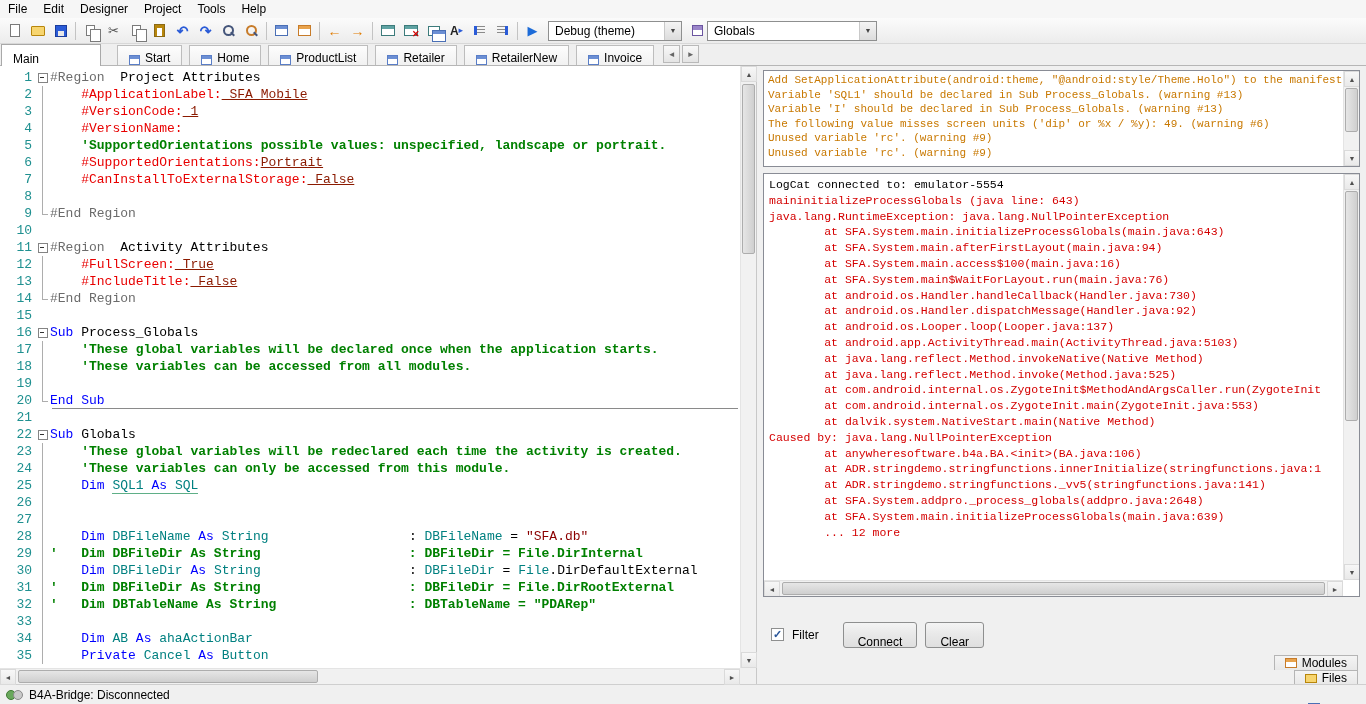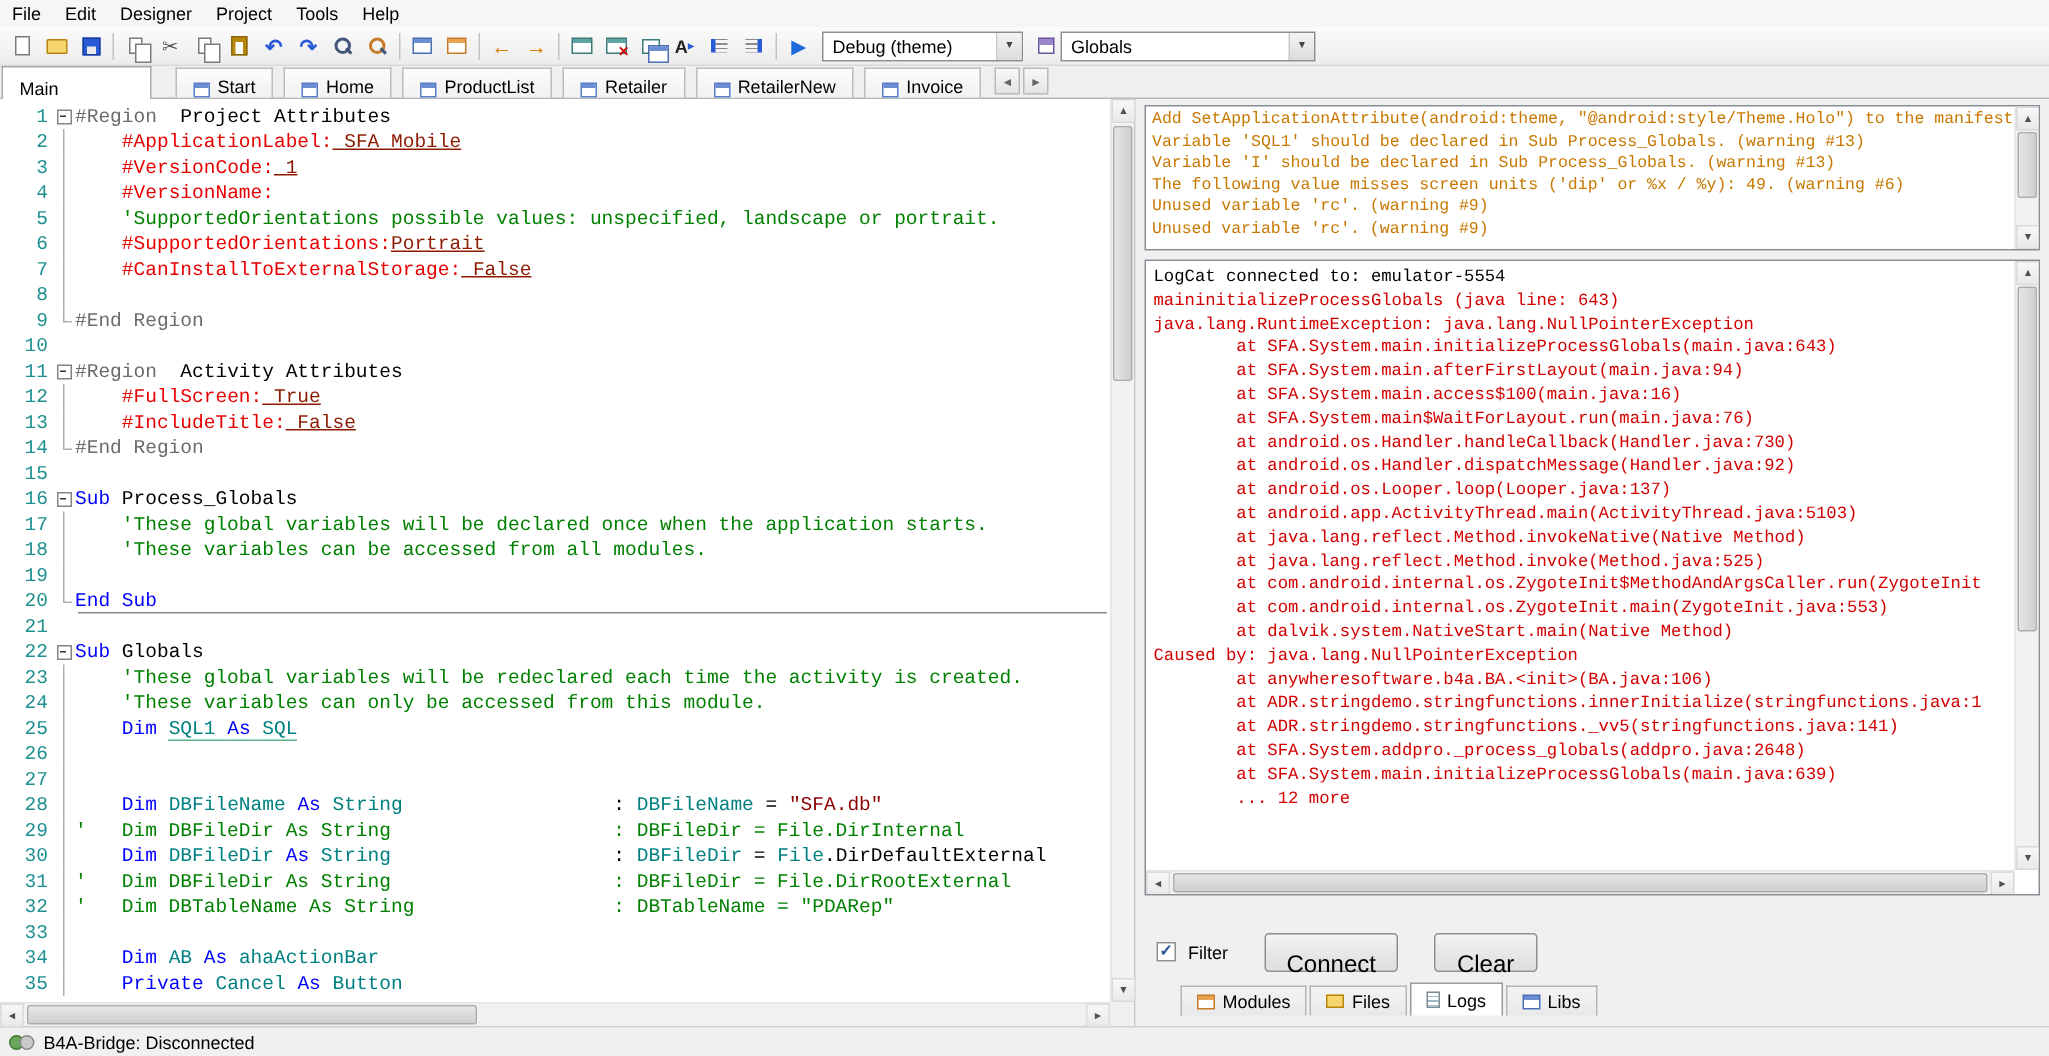--- a/index.html
+++ b/index.html
@@ -72,21 +72,21 @@
   .fold.f-open::before { content:""; position:absolute; left:2px; top:4px; width:8px; height:8px; background:#FFF; border:1px solid #848484; }
   .fold.f-open::after { content:""; position:absolute; left:4px; top:8px; width:4px; border-top:1px solid #333; }
   .fold.f-in::before { content:""; position:absolute; left:6px; top:0; bottom:0; border-left:1px solid #ADADAD; }
   .fold.f-end::before { content:""; position:absolute; left:6px; top:0; height:9px; width:5px; border-left:1px solid #ADADAD; border-bottom:1px solid #ADADAD; }
   .ct { flex:1; white-space:pre; }
   .seg { white-space:pre; }
   .pl  { color:#000000; }
   .reg { color:#6B6B6B;font-family:Liberation Mono, monospace; }
   .attr{ color:#E80000; }
   .val { color:#8B1A00;text-decoration:underline; }
-  .cm  { color:#008000; }
+  .cm  { color:#008000;font-weight:bold; }
   .kw  { color:#0000FF; }
   .id  { color:#008080; }
   .str { color:#8B0000; }
   .u   { border-bottom:1px solid #5FAF87;margin-top:12px; }
 
   
   .sbv { position:absolute; top:0; right:0; bottom:16px; width:16px; background:#F1F1F1; border-left:1px solid #E4E4E4; }
   .sbh { position:absolute; left:0; right:16px; bottom:0; height:16px; background:#F1F1F1; border-top:1px solid #E4E4E4; }
   .sb-corner { position:absolute; right:0; bottom:0; width:16px; height:16px; background:#F0F0F0; }
   .sb-btn { position:absolute; width:16px; height:16px; background:linear-gradient(#F7F7F7,#E9E9E9); border:1px solid #DADADA; color:#505050; font-size:7px; display:flex; align-items:center; justify-content:center; }
@@ -105,24 +105,24 @@
   .log-line { white-space:pre; }
   .lc-black { color:#000; }
   .lc-red { color:#D40000; }
   .lsbv { position:absolute; top:0; right:0; bottom:16px; width:16px; background:#F1F1F1; border-left:1px solid #E4E4E4; }
   .lsbh { position:absolute; left:0; right:16px; bottom:0; height:16px; background:#F1F1F1; border-top:1px solid #E4E4E4; }
 
   
   .log-controls { margin-top:26px; height:23px; display:flex; align-items:center; gap:8px; padding-left:8px; }
   .cb { width:13px; height:13px; background:#FFF; border:1px solid #8E8F8F; display:inline-flex; align-items:center; justify-content:center; font-size:11px; font-weight:bold; color:#2B579A; line-height:1; }
   .cb-label { font-size:12px; margin-right:16px; }
-  .btn { height:22px; padding:12px 14px; font-size:16px; color:#000; background:linear-gradient(#F4F4F4,#E9E9E9 45%,#DFDFDF); border:1px solid #8E8F8F; border-radius:3px; margin-right:16px; }
-
-  
-  .panel-tabs { margin-top:9px; height:22px; display:flex; align-items:flex-end; padding-left:24px; }
+  .btn { height:22px; padding:12px 14px; font-size:12px; color:#000; background:linear-gradient(#F4F4F4,#E9E9E9 45%,#DFDFDF); border:1px solid #8E8F8F; border-radius:3px; }
+
+  
+  .panel-tabs { margin-top:9px; height:22px; display:flex; align-items:flex-end; padding-left:24px;flex-direction:column; }
   .ptab { display:inline-flex; align-items:center; gap:5px; height:20px; padding:0 10px; font-size:12px; background:linear-gradient(#F4F4F4,#E8E8E8); border:1px solid #B5B5B5; border-bottom:none; margin-right:2px; cursor:default; }
   .ptab.active { background:#FFF; height:22px; border-color:#9C9C9C; }
   .pt-ic { width:12px; height:10px; flex:none; }
   .pt-ic-modules { background:linear-gradient(#E8A34D 0 3px,#FFF 3px); border:1px solid #C77B29; }
   .pt-ic-files { background:#F7D56F; border:1px solid #B8860B; height:9px; }
   .pt-ic-logs { width:9px; height:11px; background:repeating-linear-gradient(#FFF 0 2px,#9BB8C9 2px 3px); border:1px solid #7A8A95; }
   .pt-ic-libs { background:linear-gradient(#6C8FD4 0 3px,#FFF 3px); border:1px solid #4A6FB5; position:relative; }
 
   
   .statusbar { height:20px; flex:none; background:#F0F0F0; border-top:1px solid #CFCFCF; display:flex; align-items:center; gap:6px; padding-left:6px; font-size:12px; }

